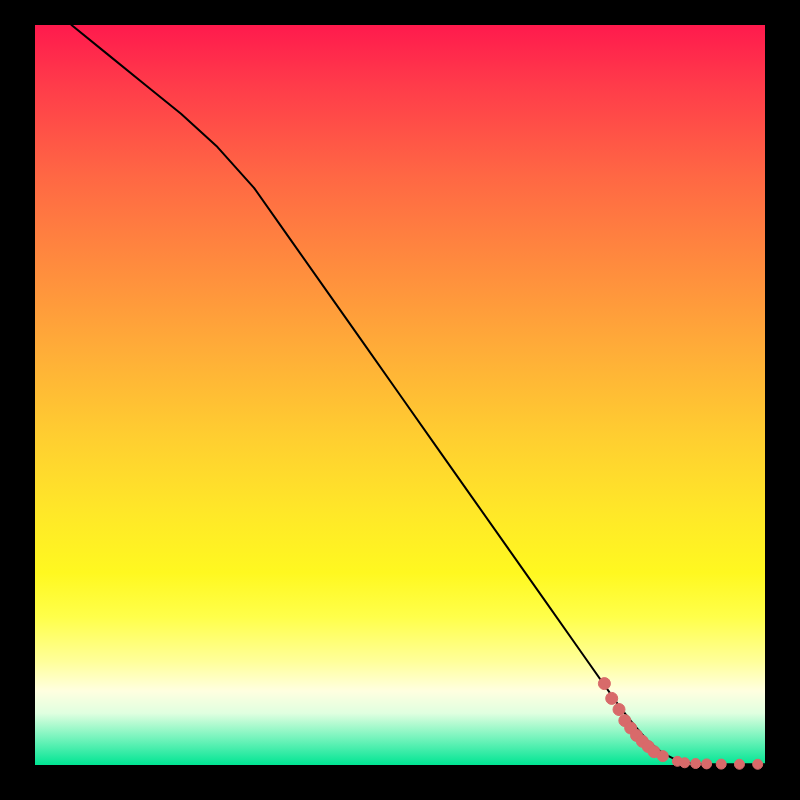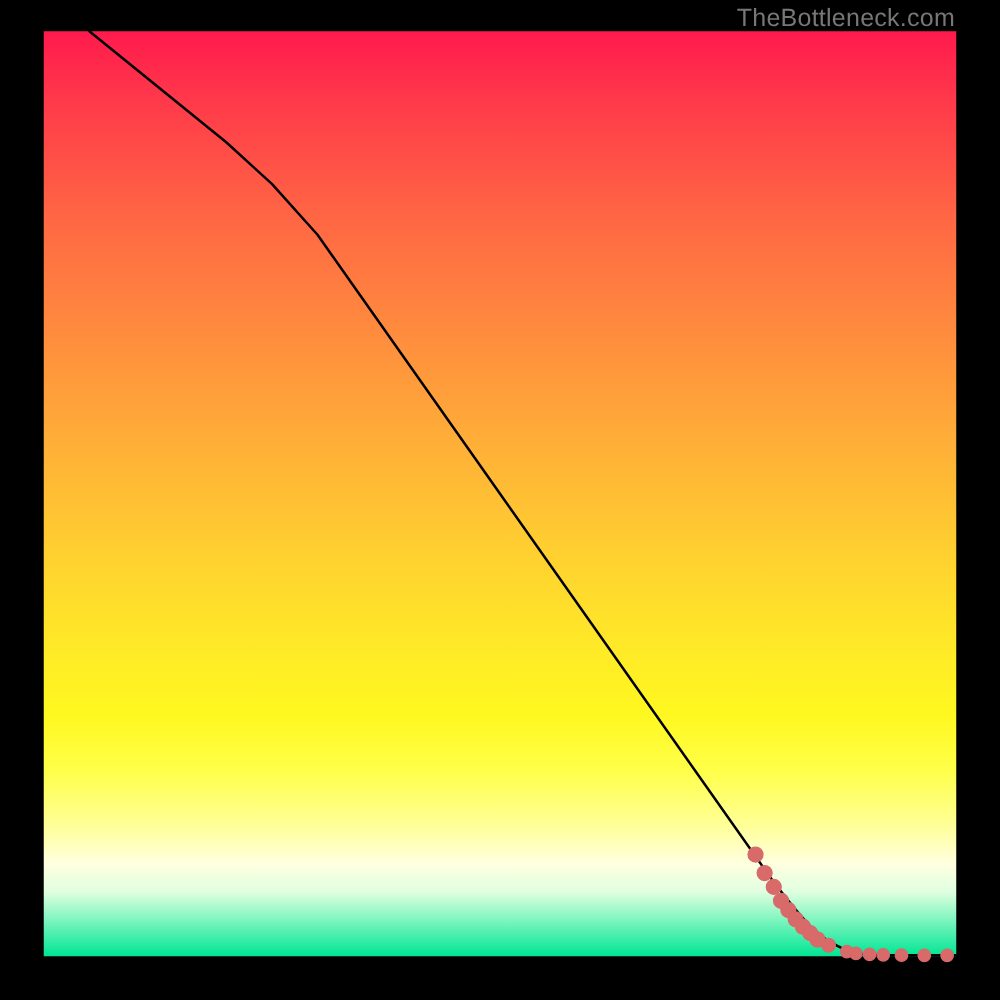--- a/index.html
+++ b/index.html
@@ -56,21 +56,20 @@
     position: absolute;
     left: 0; top: 0;
     width: 730px; height: 740px;
     overflow: visible;
   }
 </style>
 </head>
 <body>
 
 <div class="frame">
-  <div class="watermark">TheBottleneck.com</div>
   <div class="plot-area">
     <svg class="curve" viewBox="0 0 730 740" preserveAspectRatio="none">
       <g id="line-layer">
           <path d="M36.50 0.00 L73.00 29.60 L109.50 59.20 L146.00 88.80 L182.50 122.10 L219.00 162.80 L255.50 214.60 L292.00 266.40 L328.50 318.20 L365.00 370.00 L401.50 421.80 L438.00 473.60 L474.50 525.40 L511.00 577.20 L547.50 629.00 L584.00 680.80 L598.60 699.30 L613.20 716.32 L627.80 728.16 L642.40 735.56 L657.00 738.52 L671.60 739.26 L686.20 739.26 L700.80 739.26 L715.40 739.26 L730.00 739.26" fill="none" stroke="#000000" stroke-width="2" stroke-linecap="round" stroke-linejoin="round"></path>
         </g>
       <g id="points-layer">
           <circle cx="569.40" cy="658.60" r="6" fill="#d86a6a" stroke="#d86a6a"></circle>
           <circle cx="576.70" cy="673.40" r="6" fill="#d86a6a" stroke="#d86a6a"></circle>
           <circle cx="584.00" cy="684.50" r="6" fill="#d86a6a" stroke="#d86a6a"></circle>
           <circle cx="589.84" cy="695.60" r="6" fill="#d86a6a" stroke="#d86a6a"></circle>

